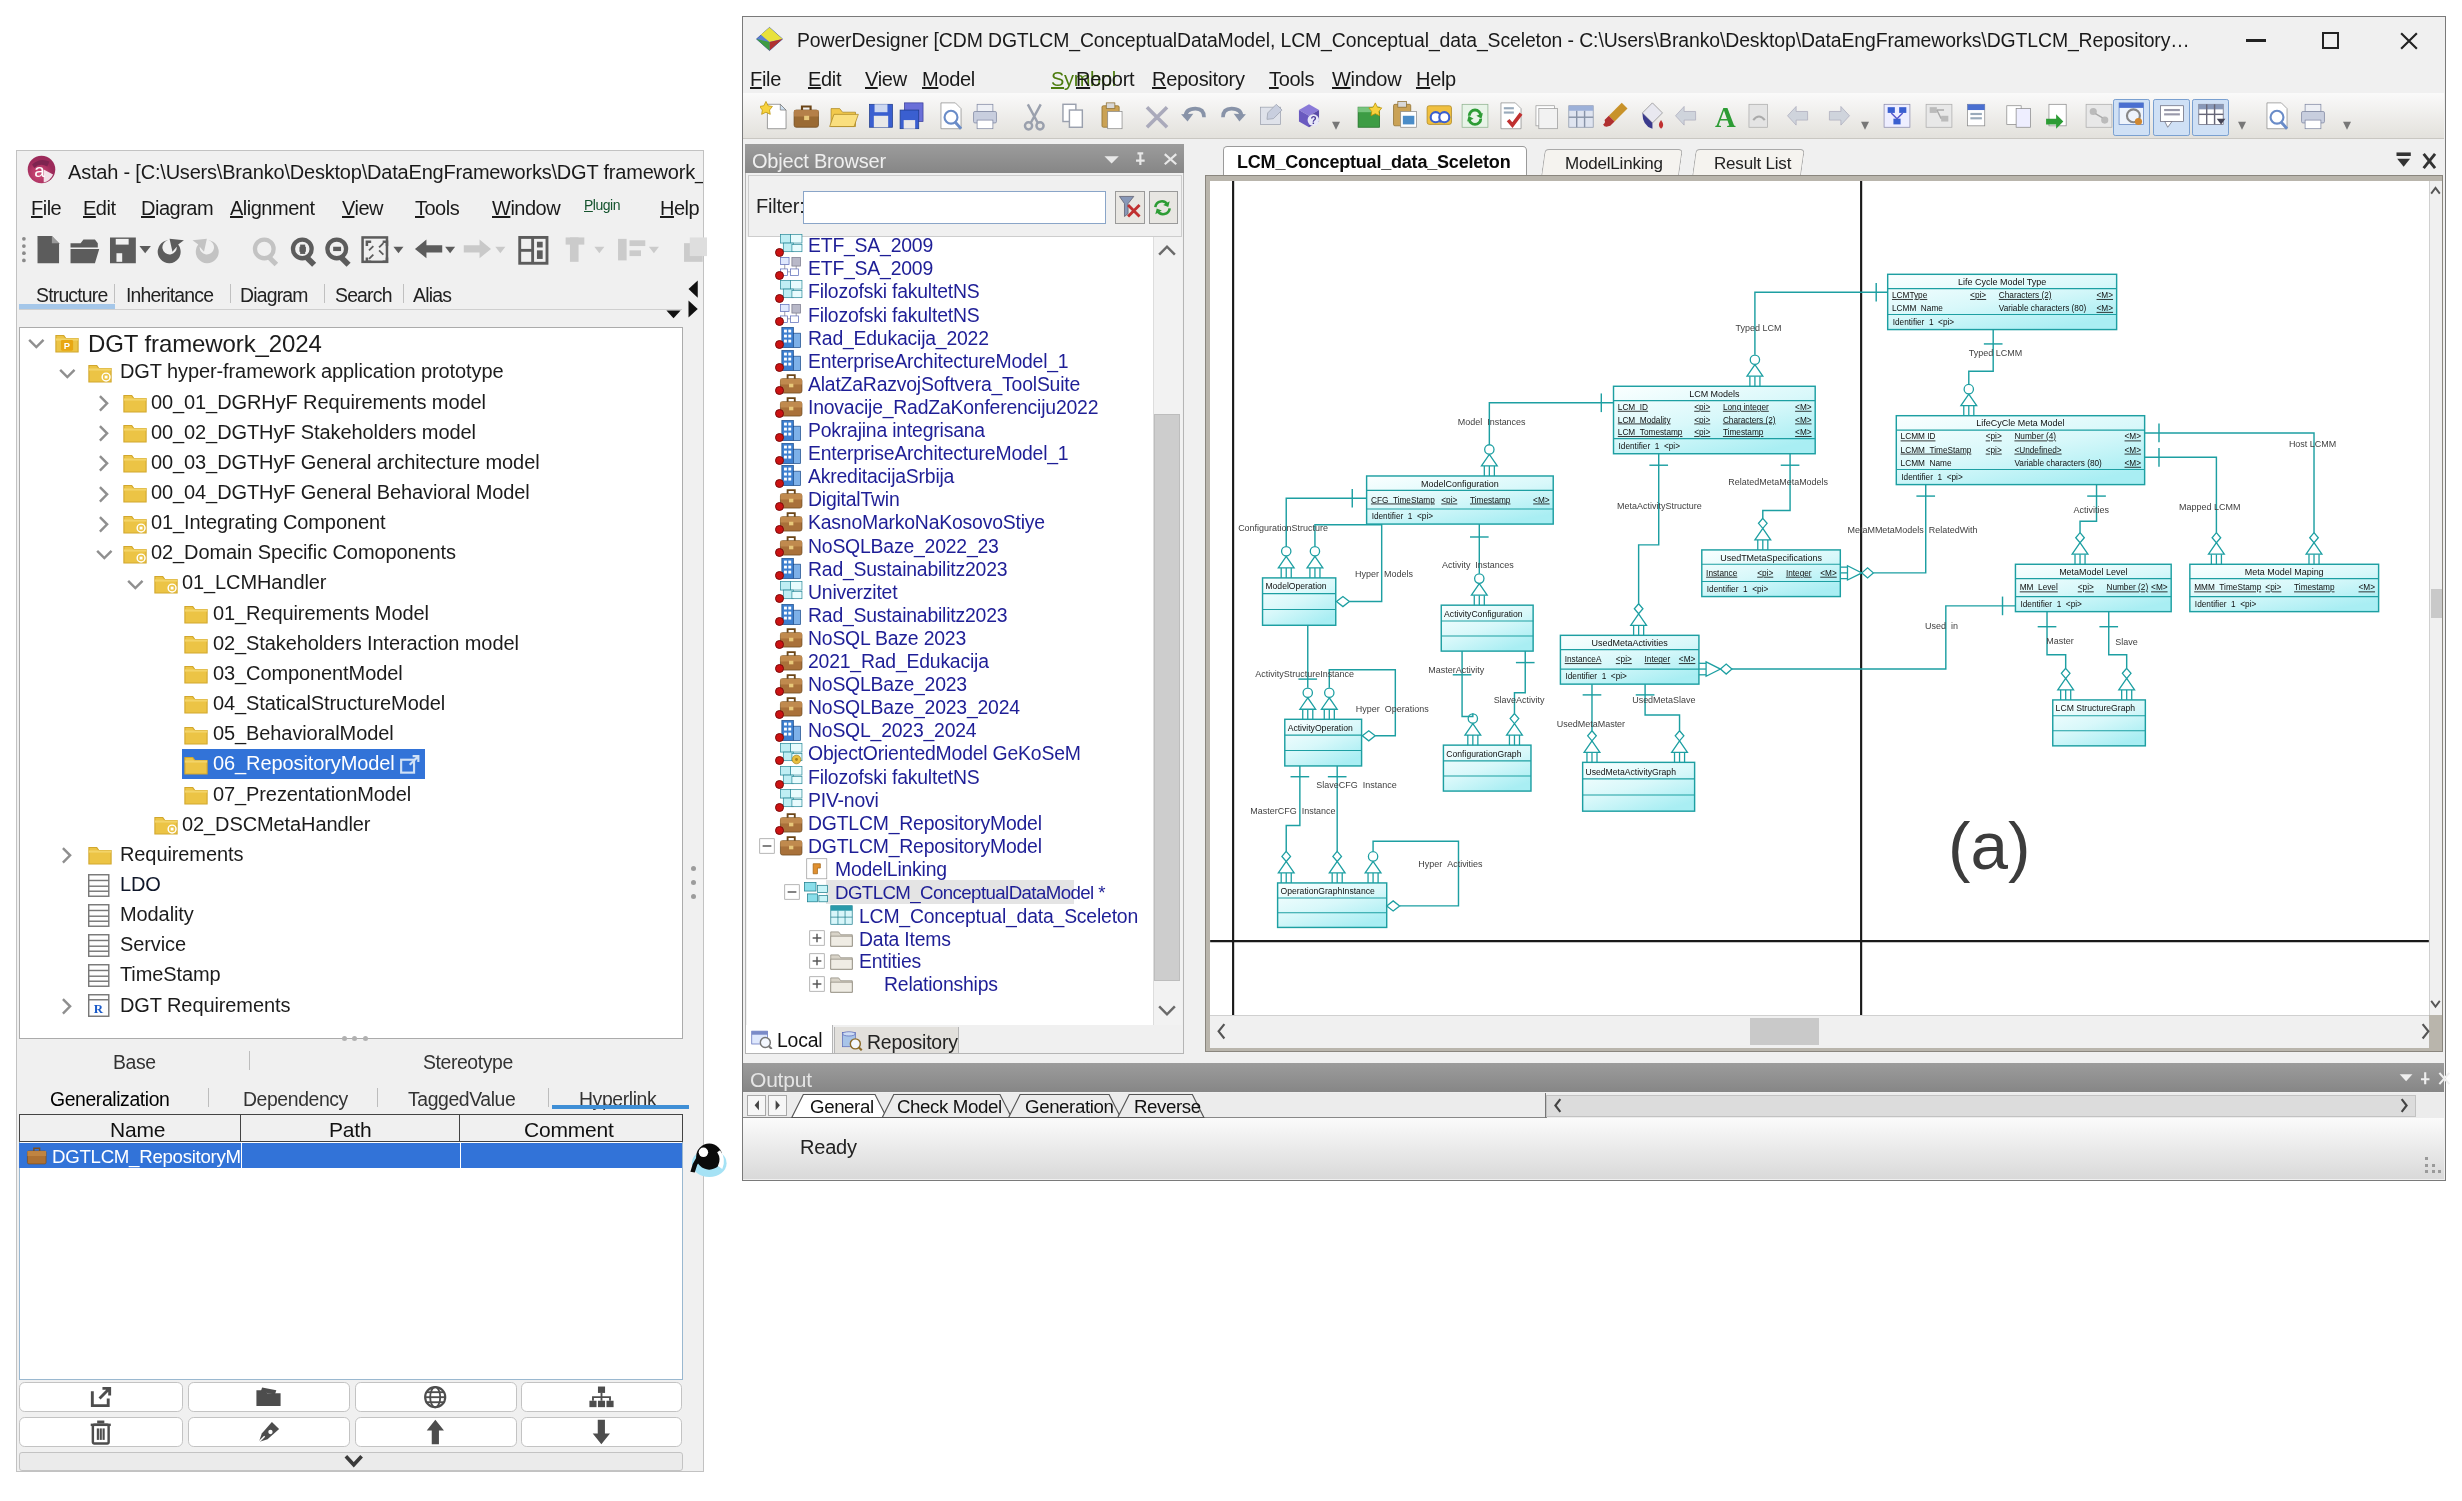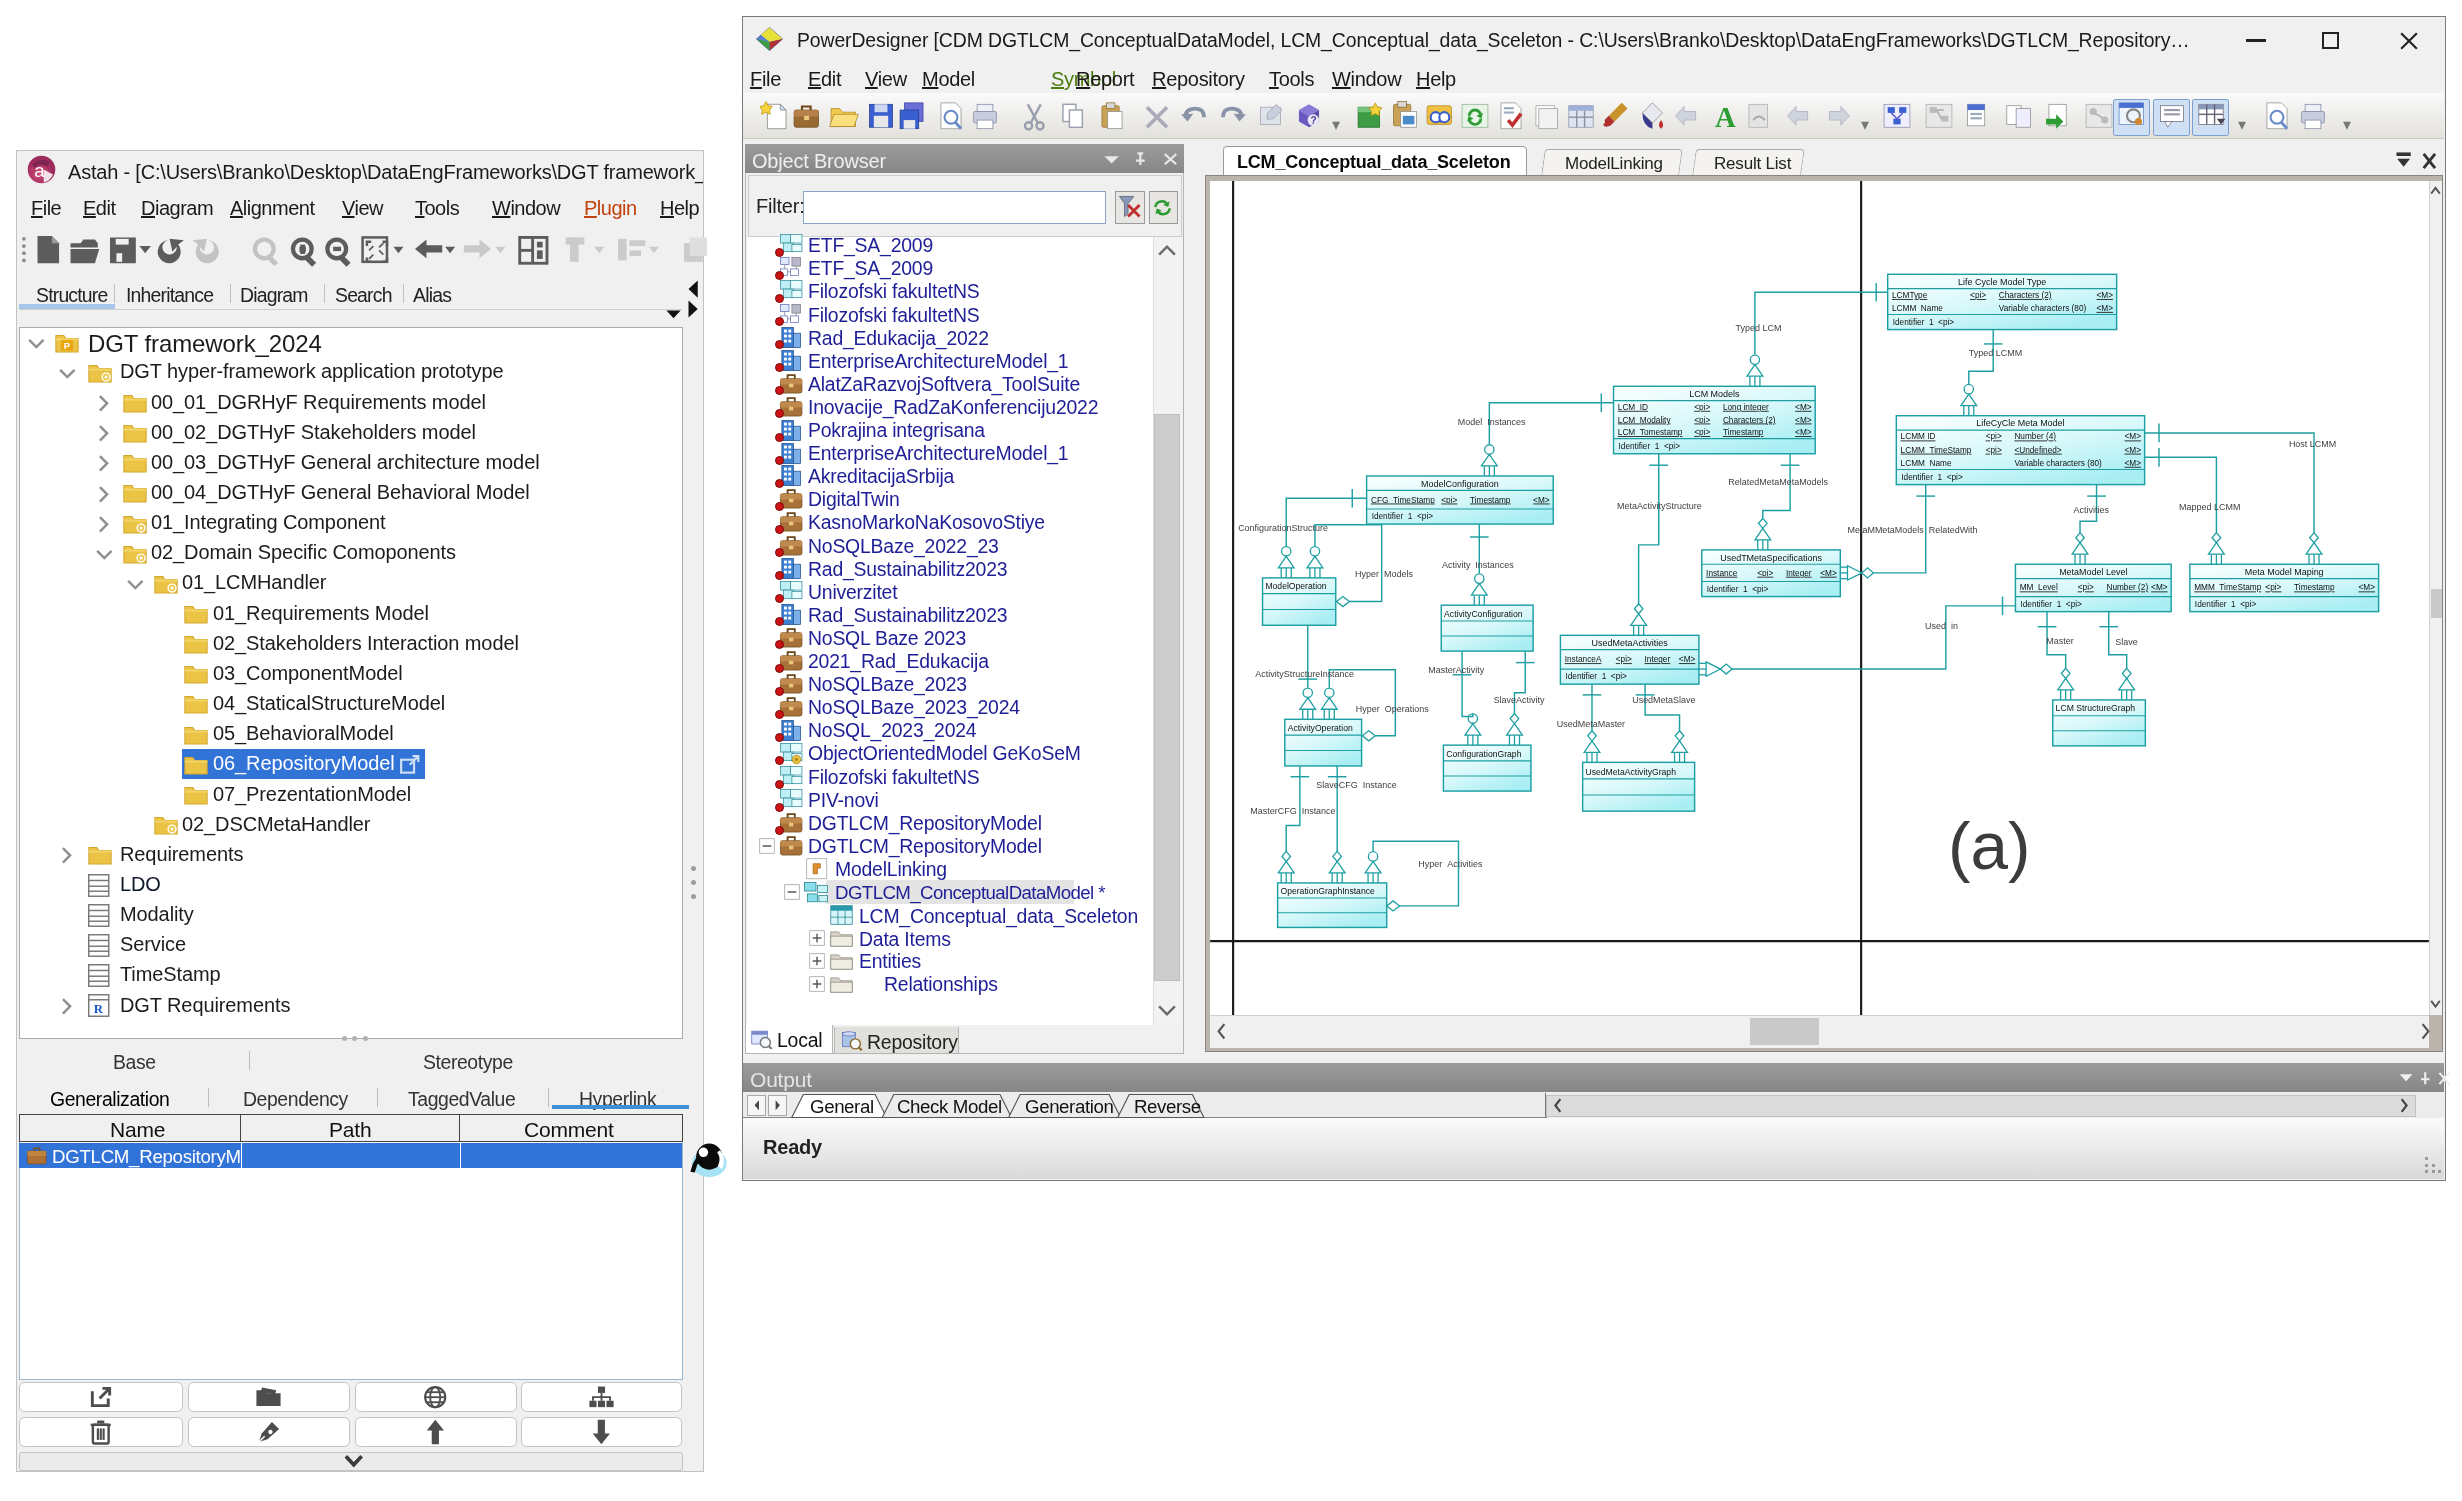--- a/index.html
+++ b/index.html
@@ -20,21 +20,21 @@
 <text x="10" y="31" font-size="26" fill="#fff" font-family="Liberation Sans">a</text>
 </svg>
 <div class="abs nw" style="left:68px;top:161px;font-size:20px;color:#1a1a1a;max-width:635px;overflow:hidden;">Astah - [C:\Users\Branko\Desktop\DataEngFrameworks\DGT framework_20</div>
 <div class="abs nw" style="left:31px;top:197px;font-size:20px;color:#1a1a1a;letter-spacing:-0.5px;"><u>F</u>ile</div>
 <div class="abs nw" style="left:83px;top:197px;font-size:20px;color:#1a1a1a;letter-spacing:-0.5px;"><u>E</u>dit</div>
 <div class="abs nw" style="left:141px;top:197px;font-size:20px;color:#1a1a1a;letter-spacing:-0.5px;"><u>D</u>iagram</div>
 <div class="abs nw" style="left:230px;top:197px;font-size:20px;color:#1a1a1a;letter-spacing:-0.5px;"><u>A</u>lignment</div>
 <div class="abs nw" style="left:342px;top:197px;font-size:20px;color:#1a1a1a;letter-spacing:-0.5px;"><u>V</u>iew</div>
 <div class="abs nw" style="left:415px;top:197px;font-size:20px;color:#1a1a1a;letter-spacing:-0.5px;"><u>T</u>ools</div>
 <div class="abs nw" style="left:492px;top:197px;font-size:20px;color:#1a1a1a;letter-spacing:-0.5px;"><u>W</u>indow</div>
-<div class="abs nw" style="left:584px;top:197px;font-size:20px;color:#c2410c;letter-spacing:-0.5px;"><u>P</u>lugin</div>
+<div class="abs nw" style="left:584px;top:197px;font-size:14px;color:#14532d;letter-spacing:-0.5px;"><u>P</u>lugin</div>
 <div class="abs nw" style="left:660px;top:197px;font-size:20px;color:#1a1a1a;letter-spacing:-0.5px;"><u>H</u>elp</div>
 <svg class="abs" style="left:16px;top:230px" width="691" height="45" viewBox="0 0 963 62">
 <g fill="#5c5c5c" stroke="none">
 <circle cx="11" cy="12" r="2.6" fill="#8a8a8a"></circle>
       <circle cx="11" cy="22" r="2.6" fill="#8a8a8a"></circle>
       <circle cx="11" cy="32" r="2.6" fill="#8a8a8a"></circle>
       <circle cx="11" cy="42" r="2.6" fill="#8a8a8a"></circle>
 <path d="M30 8 h20 l10 10 v28 h-30 z"></path>
       <path d="M50 8 l10 10 h-10 z" fill="#9b9b9b"></path>
 <path d="M76 18 h14 l4 -5 h16 l4 5 v6 h-38 z M76 26 h40 l-6 20 h-34 z"></path>
@@ -1029,21 +1029,21 @@
 <div class="abs nw" style="left:1134px;top:1096px;font-size:18.7px;color:#111;letter-spacing:-0.4px;">Reverse</div>
 <div class="abs" style="left:1545px;top:1093px;width:1.4px;height:26px;background:#777;"></div>
 <div class="abs" style="left:1546px;top:1095px;width:870px;height:21.5px;background:#dcdcdc;border:0.7px solid #c2c2c2;"></div>
 <svg class="abs" style="left:1551px;top:1097px" width="13" height="17" viewBox="0 0 18 24">
     <path d="M13 3 L6 12 L13 21" fill="none" stroke="#444" stroke-width="3"></path>
   </svg>
 <svg class="abs" style="left:2398px;top:1097px" width="13" height="17" viewBox="0 0 18 24">
     <path d="M5 3 L12 12 L5 21" fill="none" stroke="#444" stroke-width="3"></path>
   </svg>
 <div class="abs" style="left:743px;top:1118px;width:1701px;height:61px;background:linear-gradient(#fbfbfb,#d9d9d9);"></div>
-<div class="abs nw" style="left:763px;top:1136px;font-size:20px;color:#222;font-weight:bold;">Ready</div>
+<div class="abs nw" style="left:800px;top:1136px;font-size:20px;color:#222;">Ready</div>
 <div class="abs" style="left:2438px;top:1170px;width:2.9px;height:2.9px;background:#9a9a9a;"></div>
 <div class="abs" style="left:2432px;top:1170px;width:2.9px;height:2.9px;background:#9a9a9a;"></div>
 <div class="abs" style="left:2432px;top:1164px;width:2.9px;height:2.9px;background:#9a9a9a;"></div>
 <div class="abs" style="left:2425px;top:1170px;width:2.9px;height:2.9px;background:#9a9a9a;"></div>
 <div class="abs" style="left:2425px;top:1164px;width:2.9px;height:2.9px;background:#9a9a9a;"></div>
 <div class="abs" style="left:2425px;top:1157px;width:2.9px;height:2.9px;background:#9a9a9a;"></div>
 <svg class="abs" style="left:1210px;top:181px" width="1219" height="834" viewBox="1686 252 1698 1162">
     <defs>
       <linearGradient id="eg" x1="0" y1="0" x2="0.7" y2="1">
 <stop offset="0" stop-color="#fbffff"></stop>

